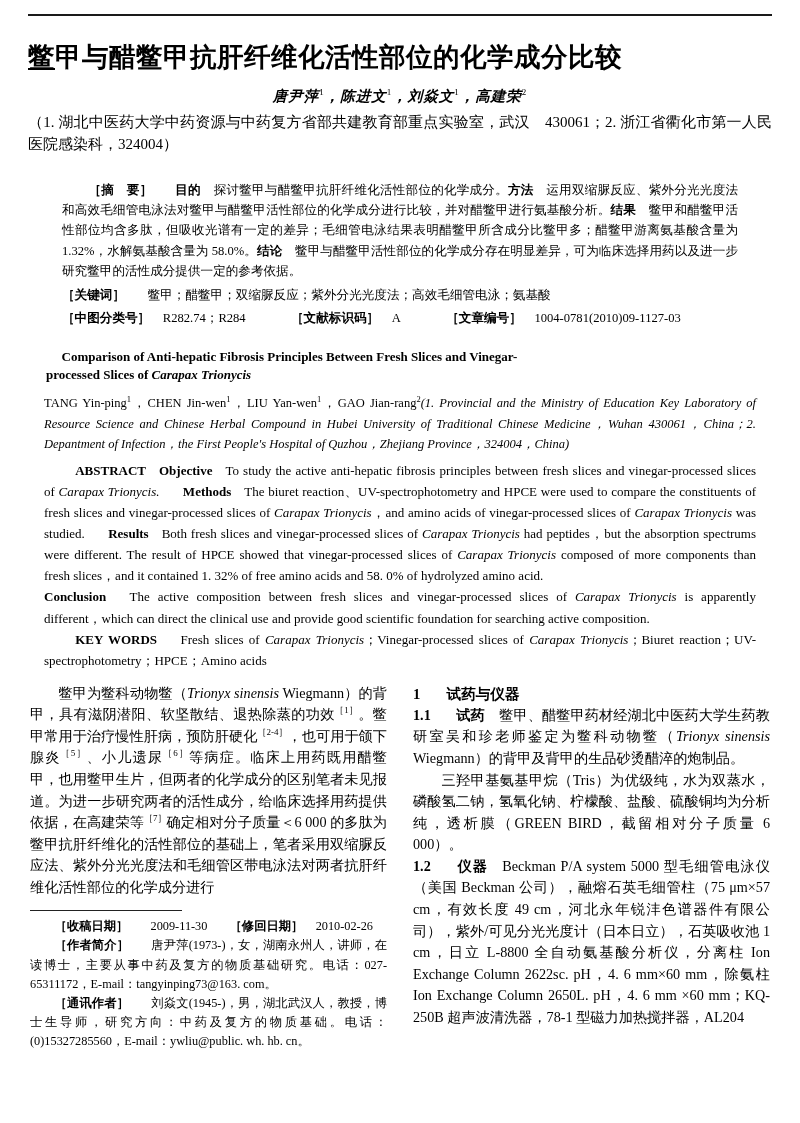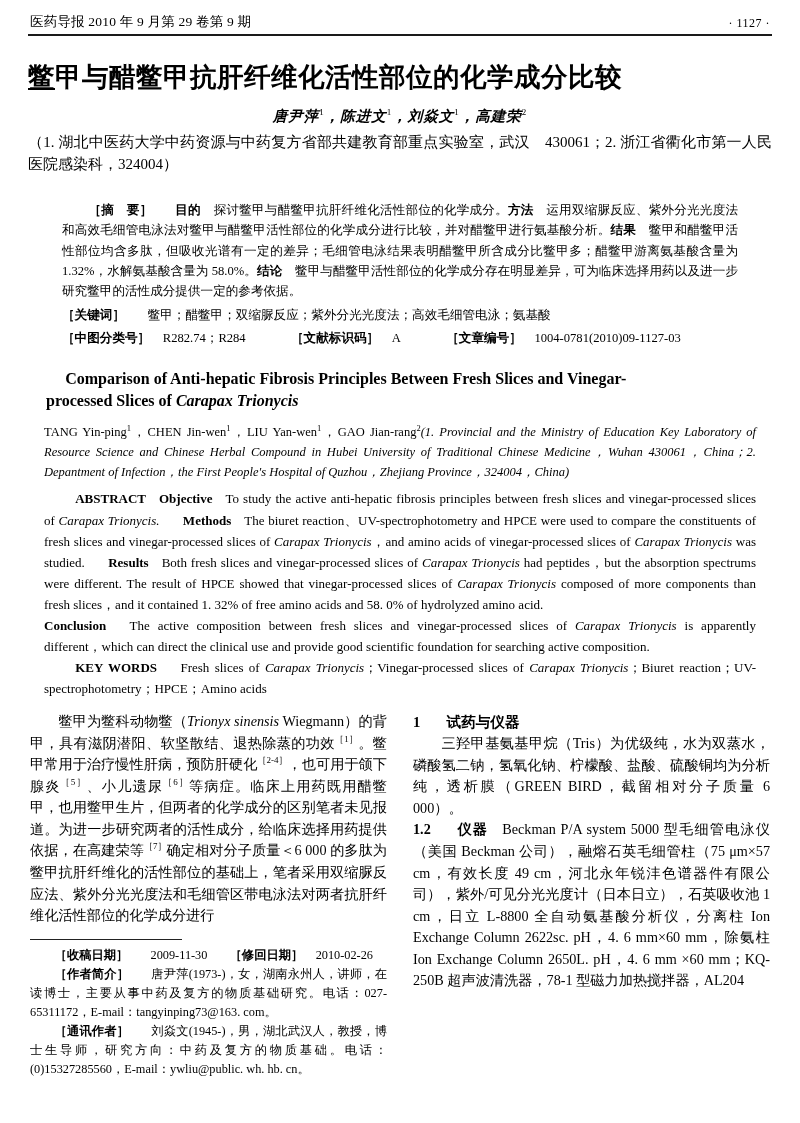--- a/index.html
+++ b/index.html
@@ -82,21 +82,21 @@
   .abs-block p { margin: 0 0 2px 0; text-indent: 0; }
   .abs-block .ind { text-indent: 2.1em; }
   .lbl { font-weight: bold; }
   .sp { display: inline-block; width: 1.0em; }
   .sp2 { display: inline-block; width: 1.8em; }
 
   .kw-line { font-size: 12.6px; line-height: 1.85; padding: 0 34px; }
 
   
   .en-title {
-    font-size: 16px;
+    font-size: 13px;
     font-weight: bold;
     line-height: 1.35;
     margin: 18px 0 10px 0;
     padding: 0 18px;
     text-indent: 1.2em;
   }
   .en-title i { font-style: italic; }
 
   .en-affil {
     font-size: 12.5px;
@@ -155,24 +155,20 @@
   }
   .footnotes p { margin: 0; }
   .footnotes .ind { text-indent: 1.1em; }
   .footnotes .lbl { font-weight: bold; }
 </style>
 </head>
 <body>
 
 <div class="page">
 
-  <div class="runhead">
-    <span class="left">医药导报 2010 年 9 月第 29 卷第 9 期</span>
-    <span class="right">· 1127 ·</span>
-  </div>
   <hr class="rule-thick">
 
   <div class="cn-title">
     <span class="u">鳖</span><span>甲与醋鳖甲抗肝纤维化活性部位的化学成分比较</span>
   </div>
 
   <div class="cn-authors">
     <span>唐尹萍</span><sup>1</sup><span>，</span><span>陈进文</span><sup>1</sup><span>，</span><span>刘焱文</span><sup>1</sup><span>，</span><span>高建荣</span><sup>2</sup>
   </div>
 
@@ -231,20 +227,23 @@
         </p>
       </div>
     </div>
 
     <div class="col">
 
       <p class="hd1">
         <span>1</span><span class="sp2"></span><span>试药与仪器</span>
       </p>
 
+      <p>
+        <span class="hd2">1.1</span><span class="sp2"></span><span class="hd2">试药</span><span class="sp"></span><span>鳖甲、醋鳖甲药材经湖北中医药大学生药教研室吴和珍老师鉴定为鳖科动物鳖（</span><i>Trionyx sinensis</i><span> Wiegmann）的背甲及背甲的生品砂烫醋淬的炮制品。</span>
+      </p>
 
       <p class="ind">三羟甲基氨基甲烷（Tris）为优级纯，水为双蒸水，磷酸氢二钠，氢氧化钠、柠檬酸、盐酸、硫酸铜均为分析纯，透析膜（GREEN BIRD，截留相对分子质量 6 000）。</p>
 
       <p>
         <span class="hd2">1.2</span><span class="sp2"></span><span class="hd2">仪器</span><span class="sp"></span><span>Beckman P/A system 5000 型毛细管电泳仪（美国 Beckman 公司），融熔石英毛细管柱（75 μm×57 cm，有效长度 49 cm，河北永年锐沣色谱器件有限公司），紫外/可见分光光度计（日本日立），石英吸收池 1 cm，日立 L-8800 全自动氨基酸分析仪，分离柱 Ion Exchange Column 2622sc. pH，4. 6 mm×60 mm，除氨柱 Ion Exchange Column 2650L. pH，4. 6 mm ×60 mm；KQ-250B 超声波清洗器，78-1 型磁力加热搅拌器，AL204</span>
       </p>
     </div>
 
   </div>
 </div>

